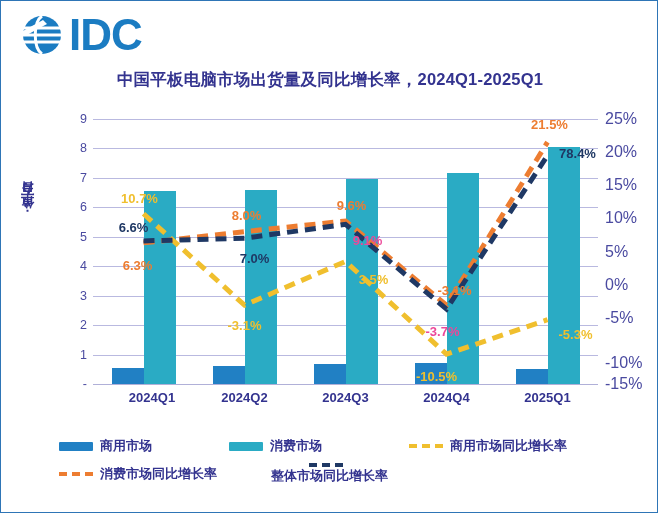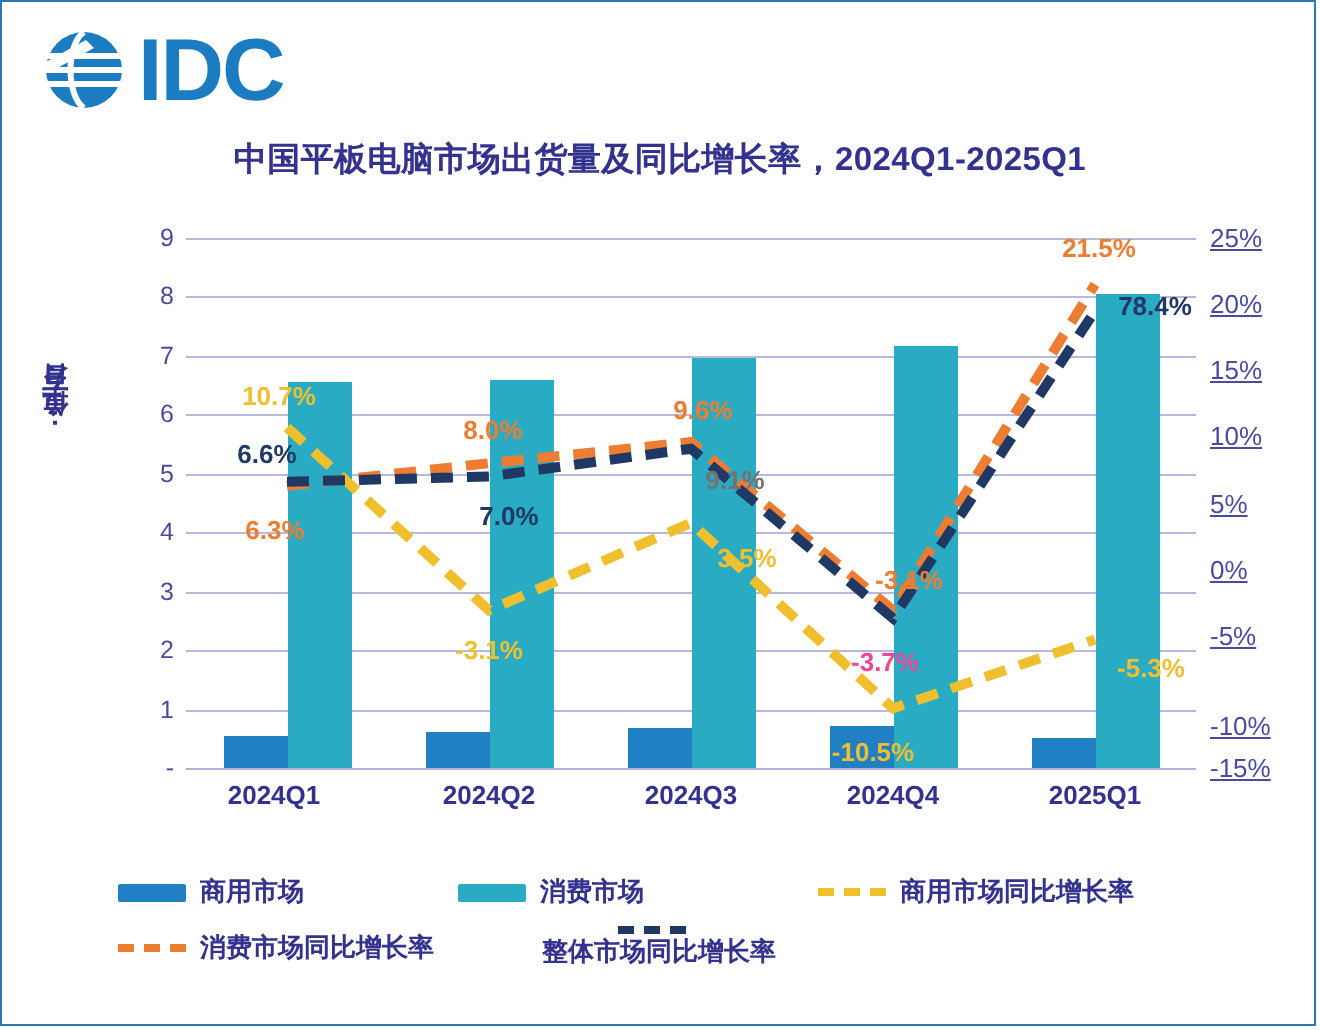--- a/index.html
+++ b/index.html
@@ -41,23 +41,22 @@
 
   .yaxis{position:absolute;left:52px;top:112px;width:34px;height:280px;}
   .yaxis span{
     position:absolute;right:0;
     font-size:12.5px;color:#4a4aa0;
     transform:translateY(-50%);
   }
   .y2axis{position:absolute;left:604px;top:112px;width:48px;height:280px;}
   .y2axis span{
     position:absolute;left:0;
-    font-size:13px;color:#4a4aa0;
+    font-size:16px;color:#4a4aa0;
     transform:translateY(-50%);
-    text-decoration:underline;
   }
   #unit{
     position:absolute;left:18px;top:205px;
     font-size:13px;color:#33338f;font-weight:bold;
     writing-mode:vertical-rl;
     transform:rotate(180deg);
     white-space:nowrap;
   }
 
   
@@ -183,27 +182,27 @@
       <div class="dl com" style="left: 372.5px; top: 278.438px; color: rgb(240, 191, 46);">3.5%</div>
       <div class="dl com" style="left: 435.5px; top: 375.188px; color: rgb(240, 191, 46);">-10.5%</div>
       <div class="dl com" style="left: 574.5px; top: 332.738px; color: rgb(240, 191, 46);">-5.3%</div>
       <div class="dl con" style="left: 136.5px; top: 263.887px; color: rgb(237, 125, 49);">6.3%</div>
       <div class="dl con" style="left: 245.5px; top: 213.625px; color: rgb(237, 125, 49);">8.0%</div>
       <div class="dl con" style="left: 350.5px; top: 204.025px; color: rgb(237, 125, 49);">9.6%</div>
       <div class="dl con" style="left: 453.5px; top: 289.163px; color: rgb(237, 125, 49);">-3.1%</div>
       <div class="dl con" style="left: 548.5px; top: 123.188px; color: rgb(237, 125, 49);">21.5%</div>
       <div class="dl tot" style="left: 132.5px; top: 225.9px; color: rgb(31, 56, 100);">6.6%</div>
       <div class="dl tot" style="left: 253.5px; top: 257.25px; color: rgb(31, 56, 100);">7.0%</div>
-      <div class="dl tot" style="left: 366.5px; top: 239.337px; color: #737373;">9.1%</div>
+      <div class="dl tot" style="left: 366.5px; top: 239.337px; color: #ec4899;">9.1%</div>
       <div class="dl tot" style="left: 441.5px; top: 330.137px; color: #ec4899;">-3.7%</div>
       <div class="dl tot" style="left: 576.5px; top: 152.438px; color: rgb(31, 56, 100);">78.4%</div>
     </div>
 
   <div id="xaxis">
-      <span style="left: 44px;">2024Q1</span>
+      <span style="left: 59px;">2024Q1</span>
       <span style="left: 151.5px;">2024Q2</span>
       <span style="left: 252.5px;">2024Q3</span>
       <span style="left: 353.5px;">2024Q4</span>
       <span style="left: 454.5px;">2025Q1</span>
     </div>
 
   <div id="legend">
     <div class="lrow" id="lrow0" style="top:0px;">
         <div class="litem" style="left: 0px;">
           <span class="lmk solid" style="background: rgb(33, 128, 196);"></span>

